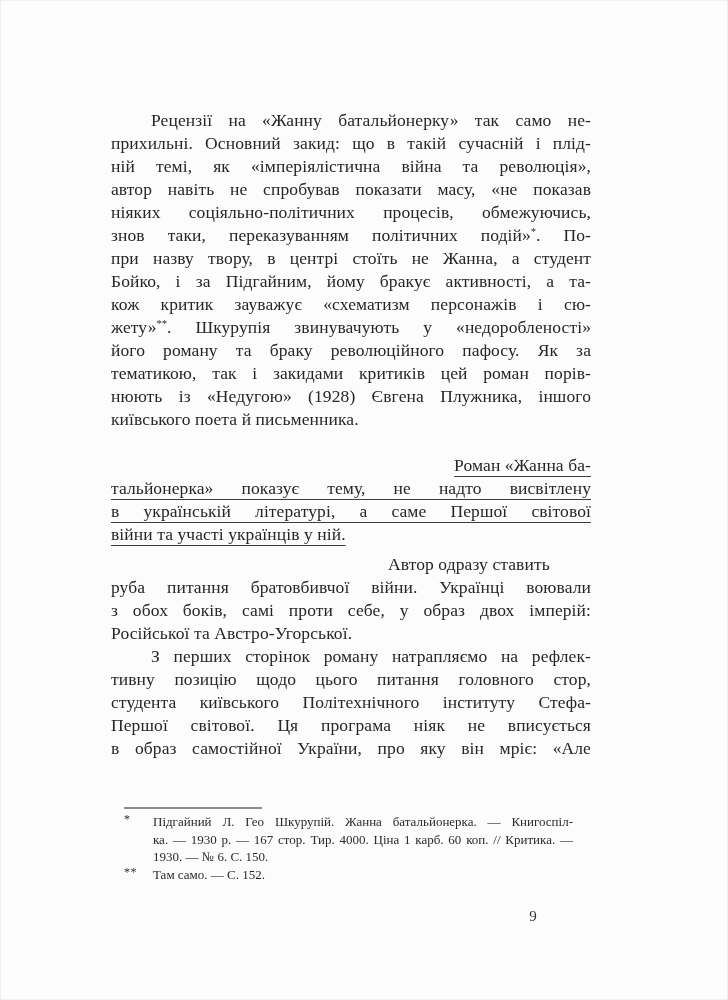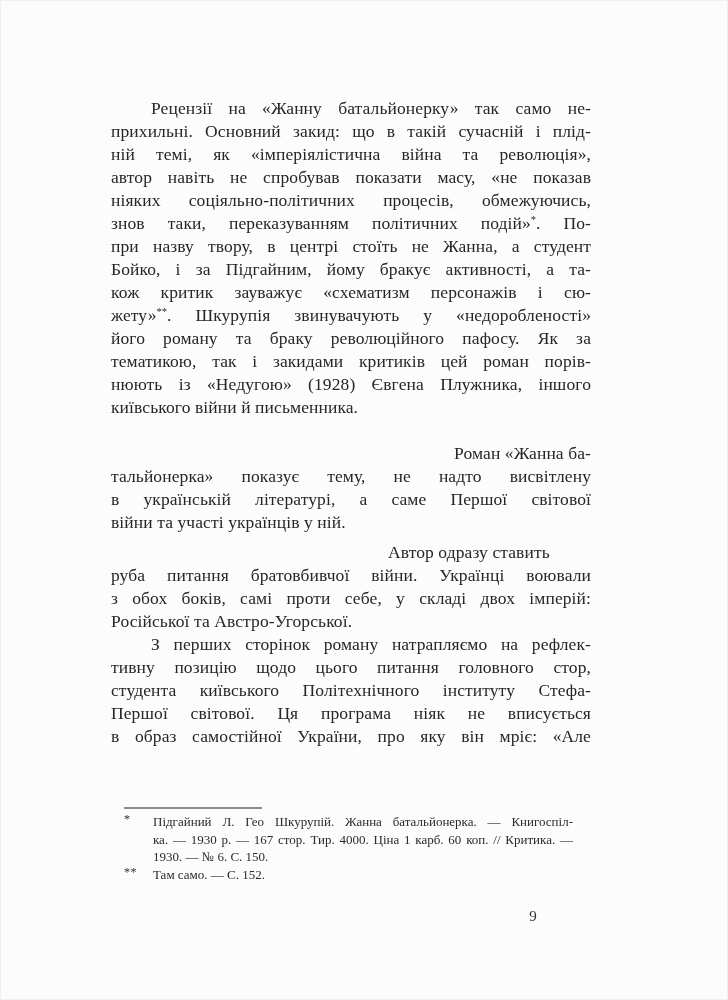--- a/index.html
+++ b/index.html
@@ -10,37 +10,38 @@
     background: #fcfcfc;
     box-sizing: border-box;
     border: 1px solid #f0f0f0;
     font-family: "Liberation Serif", "DejaVu Serif", serif;
     color: #262626;
     overflow: hidden;
   }
   .text {
     position: absolute;
     left: 110px;
-    top: 96px;
+    top: 108px;
     width: 480px;
   }
   .ln {
     height: 23px;
     line-height: 23px;
     font-size: 17.5px;
     letter-spacing: 0.1px;
   }
   .j { text-align: justify; text-align-last: justify; }
   .ind { text-indent: 40px; }
   .r { text-align: right; text-align-last: right; }
   .deep { padding-left: 277px; }
   .para { margin: 0; }
   .gap { margin-top: 23px; }
   .gap2 { margin-top: 7px; }
   .u .ln {
+    text-decoration: underline;
     text-decoration-thickness: 1.2px;
     text-decoration-color: #3c3c3c;
     text-underline-offset: 4.5px;
   }
   .sup {
     font-size: 10.5px;
     line-height: 0;
     vertical-align: 6px;
     letter-spacing: 0;
   }
@@ -98,34 +99,34 @@
       <div class="ln j">автор навіть не спробував показати масу, «не показав</div>
       <div class="ln j">ніяких соціяльно-політичних процесів, обмежуючись,</div>
       <div class="ln j"><span>знов таки, переказуванням політичних подій»</span><span class="sup">*</span><span>. По-</span></div>
       <div class="ln j">при назву твору, в центрі стоїть не Жанна, а студент</div>
       <div class="ln j">Бойко, і за Підгайним, йому бракує активності, а та-</div>
       <div class="ln j">кож критик зауважує «схематизм персонажів і сю-</div>
       <div class="ln j"><span>жету»</span><span class="sup">**</span><span>. Шкурупія звинувачують у «недоробленості»</span></div>
       <div class="ln j">його роману та браку революційного пафосу. Як за</div>
       <div class="ln j">тематикою, так і закидами критиків цей роман порів-</div>
       <div class="ln j">нюють із «Недугою» (1928) Євгена Плужника, іншого</div>
-      <div class="ln">київського війни й письменника.</div>
+      <div class="ln">київського поета й письменника.</div>
     </div>
 
     <div class="para u gap">
       <div class="ln r">Роман «Жанна ба-</div>
       <div class="ln j">тальйонерка» показує тему, не надто висвітлену</div>
       <div class="ln j">в українській літературі, а саме Першої світової</div>
       <div class="ln">війни та участі українців у ній.</div>
     </div>
 
     <div class="para gap2">
       <div class="ln deep">Автор одразу ставить</div>
       <div class="ln j">руба питання братовбивчої війни. Українці воювали</div>
-      <div class="ln j">з обох боків, самі проти себе, у складі двох імперій:</div>
+      <div class="ln j">з обох боків, самі проти себе, у образ двох імперій:</div>
       <div class="ln">Російської та Австро-Угорської.</div>
     </div>
 
     <div class="para">
       <div class="ln j ind">З перших сторінок роману натрапляємо на рефлек-</div>
       <div class="ln j">тивну позицію щодо цього питання головного стор,</div>
       <div class="ln j">студента київського Політехнічного інституту Стефа-</div>
       <div class="ln j">Першої світової. Ця програма ніяк не вписується</div>
       <div class="ln j">в образ самостійної України, про яку він мріє: «Але</div>
     </div>

